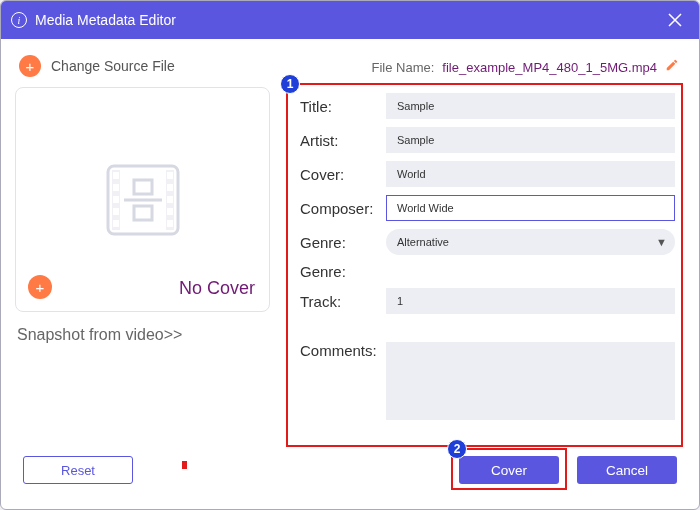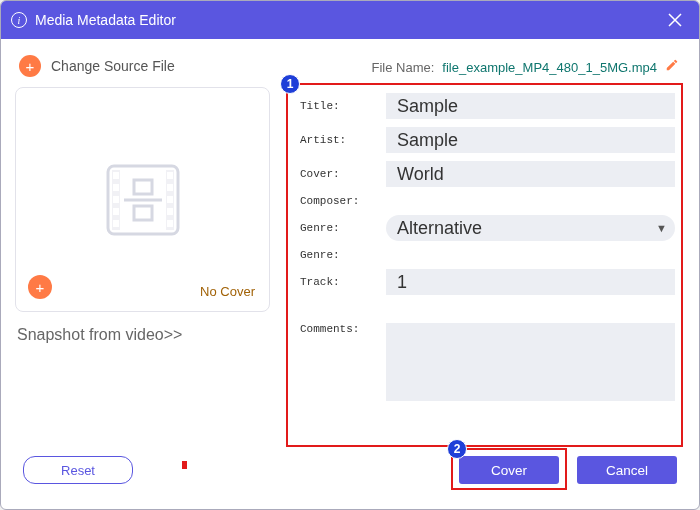--- a/index.html
+++ b/index.html
@@ -50,21 +50,21 @@
     width: 22px; height: 22px; border-radius: 50%;
     background: #ff7a45;
     display: inline-flex; align-items: center; justify-content: center;
     color: #fff; font-size: 15px; line-height: 1;
   }
   .file-name-wrap {
     display: flex; align-items: flex-end; gap: 8px;
     font-size: 13px; color: #444;
   }
   .file-name-label { color: #666; }
-  .file-name-value { color: #0f766e; }
+  .file-name-value { color: #701a75; }
   .pencil { color: #ff7a45; cursor: pointer; font-size: 14px; }
   .body-area {
     flex: 1; position: relative;
     display: flex; gap: 20px;
   }
   
   .cover-col { width: 255px; display:flex; flex-direction: column; align-items: flex-start; }
   .cover-card {
     width: 255px; height: 225px;
     border: 1px solid #e2e2ea;
@@ -79,44 +79,44 @@
   }
   .cover-plus {
     position: absolute; left: 12px; bottom: 12px;
     width: 24px; height: 24px; border-radius: 50%;
     background: #ff7a45; color:#fff;
     display:flex;align-items:center;justify-content:center;
     font-size: 15px; cursor: pointer;
   }
   .no-cover {
     position: absolute; right: 14px; bottom: 12px;
-    font-size: 13px; color: #a16207;
+    font-size: 18px; color: #701a75;
   }
   .snapshot-link {
     margin-top: 14px; font-size: 16px; color: #666; cursor: pointer;
     padding-left: 2px;
   }
   
   .form-col { flex: 1; position: relative; }
   .callout-1 {
     border: 2px solid #e21a1a;
     position: absolute; top: -4px; left: -4px; right: 2px; bottom: -2px;
     pointer-events: none;
   }
   .form { padding: 6px 10px 10px 10px; }
   .row { display: flex; align-items: center; margin-bottom: 8px; }
   .row.tall { align-items: flex-start; margin-top: 28px; }
   .row label {
-    width: 86px; font-size: 11px; color: #333; flex-shrink: 0; font-family: Liberation Mono, monospace;
+    width: 86px; font-size: 15px; color: #333; flex-shrink: 0;
   }
   .field {
     flex: 1; height: 26px;
     background: #eceef3;
     border: 1px solid transparent;
-    font-size: 18px; color: #333;
+    font-size: 11px; color: #333;
     padding: 0 10px;
     outline: none;
   }
   .field.active {
     background: #fff;
     border: 1px solid #5a56e0;
   }
   .select-wrap { position: relative; flex: 1; display:flex; }
   .select-wrap .chev {
     position: absolute; right: 8px; top: 50%; transform: translateY(-50%);
@@ -126,21 +126,21 @@
     flex: 1; height: 78px; background: #eceef3; border: 1px solid transparent; resize: none;
     font-size: 13.5px; padding: 6px 10px; outline: none; font-family: inherit;
   }
   
   .footer {
     height: 50px; position: relative;
     display:flex; align-items:center; justify-content: space-between;
     padding: 0 8px;
   }
   .reset-btn {
-    width: 110px; height: 28px; border-radius: 12px;
+    width: 110px; height: 28px; border-radius: 3px;
     border: 1px solid #5a56e0; background:#fff; color:#5a56e0;
     font-size: 13px; cursor:pointer;
   }
   .right-btns { display:flex; gap: 18px; align-items:center; position: relative; }
   .primary-btn {
     width: 100px; height: 28px; border-radius: 3px;
     border: 0; background:#5a56e0; color:#fff;
     font-size: 13.5px; cursor:pointer;
   }
   .callout-2 {
@@ -235,20 +235,21 @@
           <div class="row">
             <label>Artist:</label>
             <input class="field" value="Sample" style="">
           </div>
           <div class="row">
             <label>Cover:</label>
             <input class="field" value="World" style="">
           </div>
           <div class="row">
             <label>Composer:</label>
+            <input class="field active" value="World Wide" style="">
           </div>
           <div class="row">
             <label>Genre:</label>
             <div class="select-wrap">
               <input class="field" readonly="" style="cursor: pointer; border-radius: 13px;" value="Alternative">
               <span class="chev">▼</span>
             </div>
           </div>
           <div class="row">
             <label>Genre:</label>

